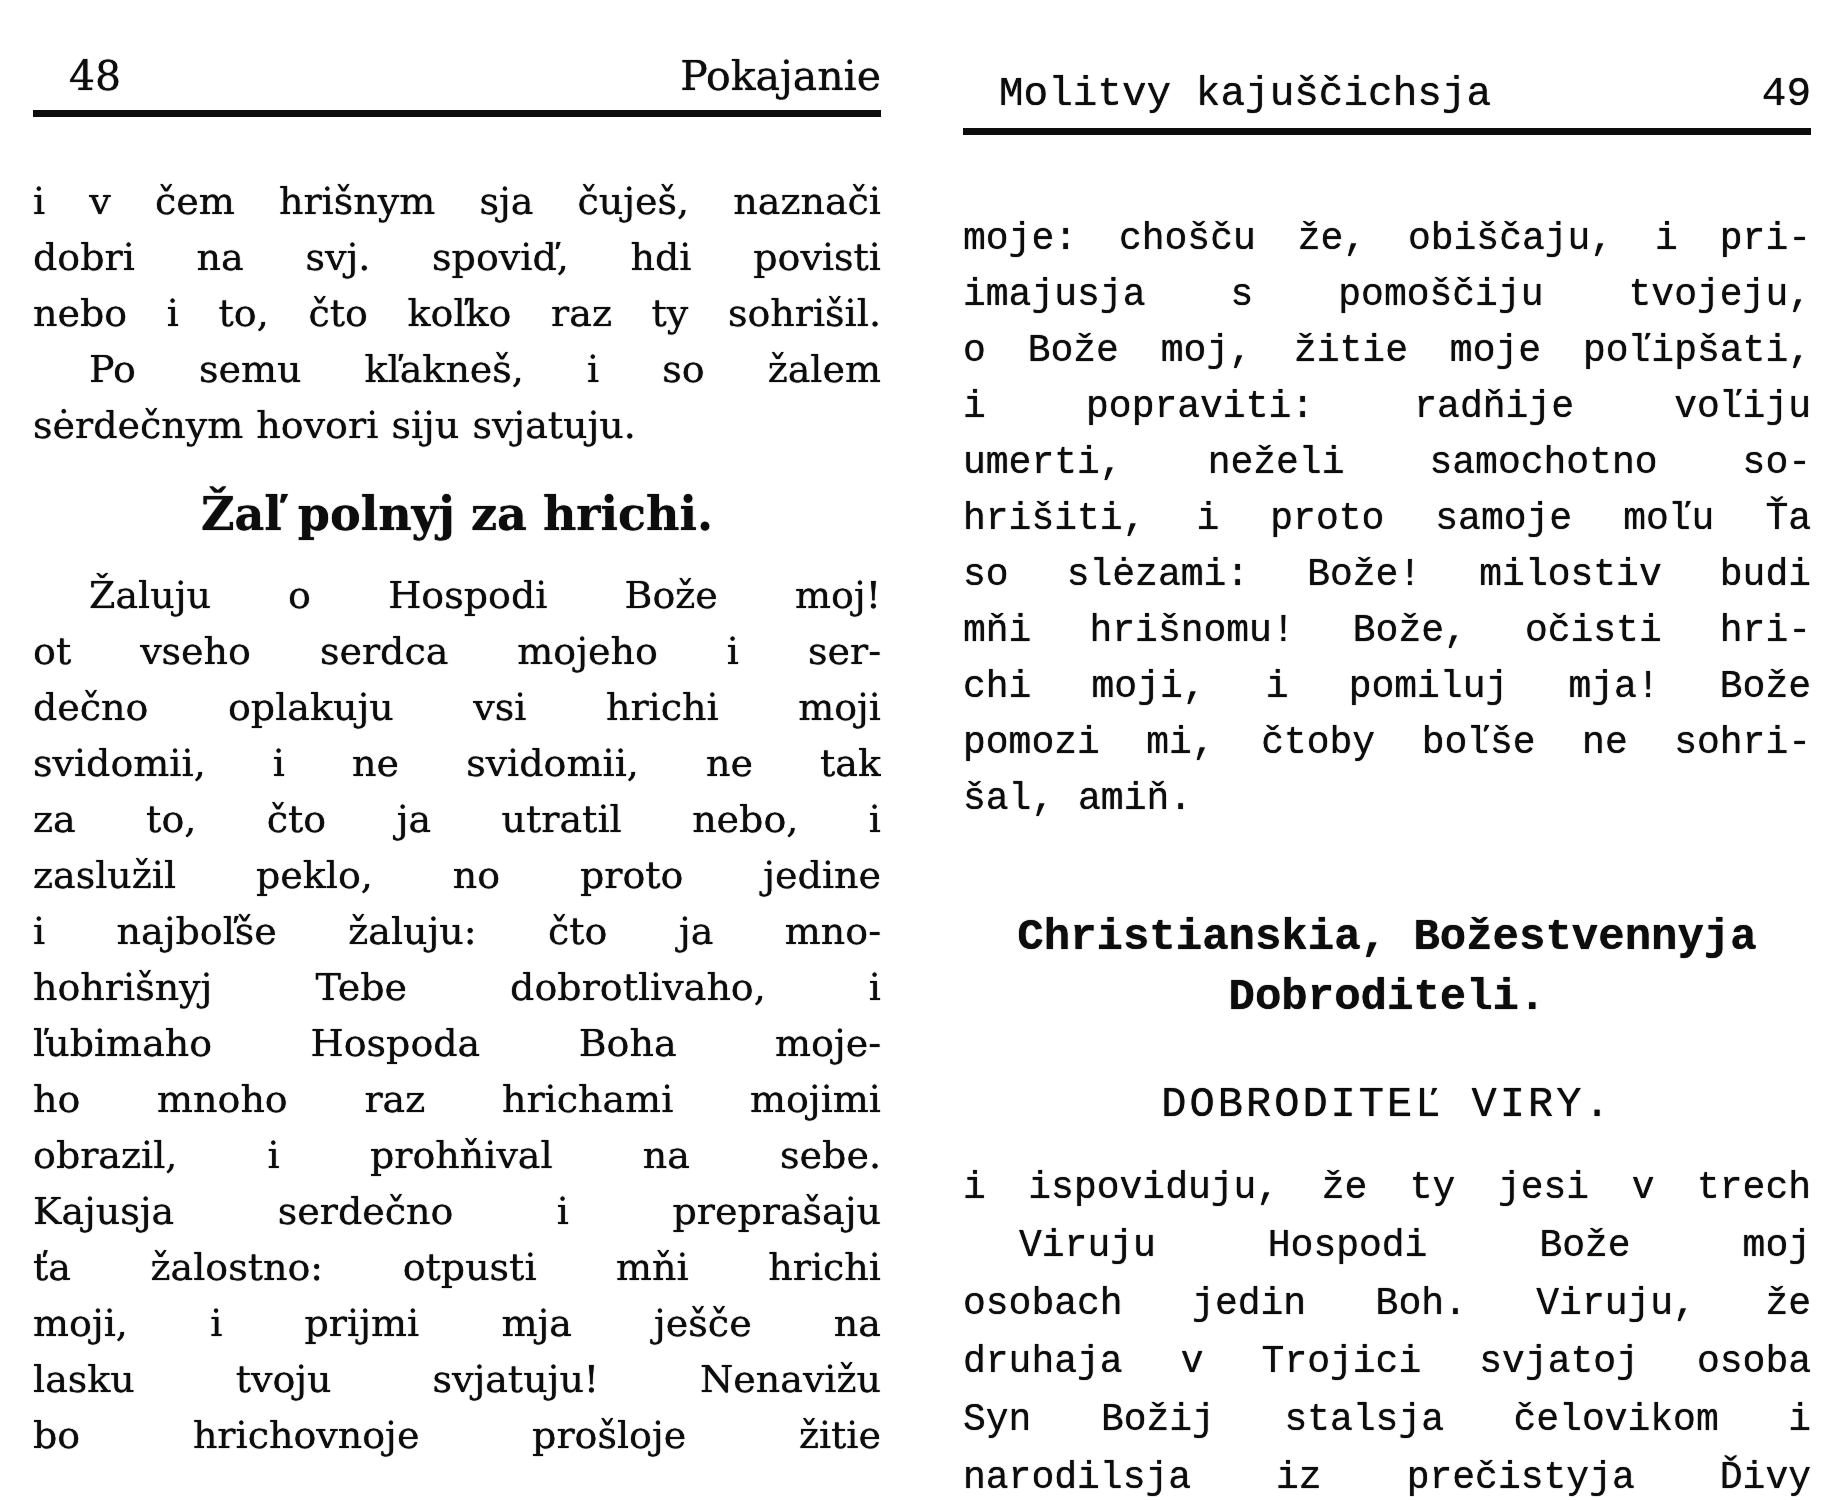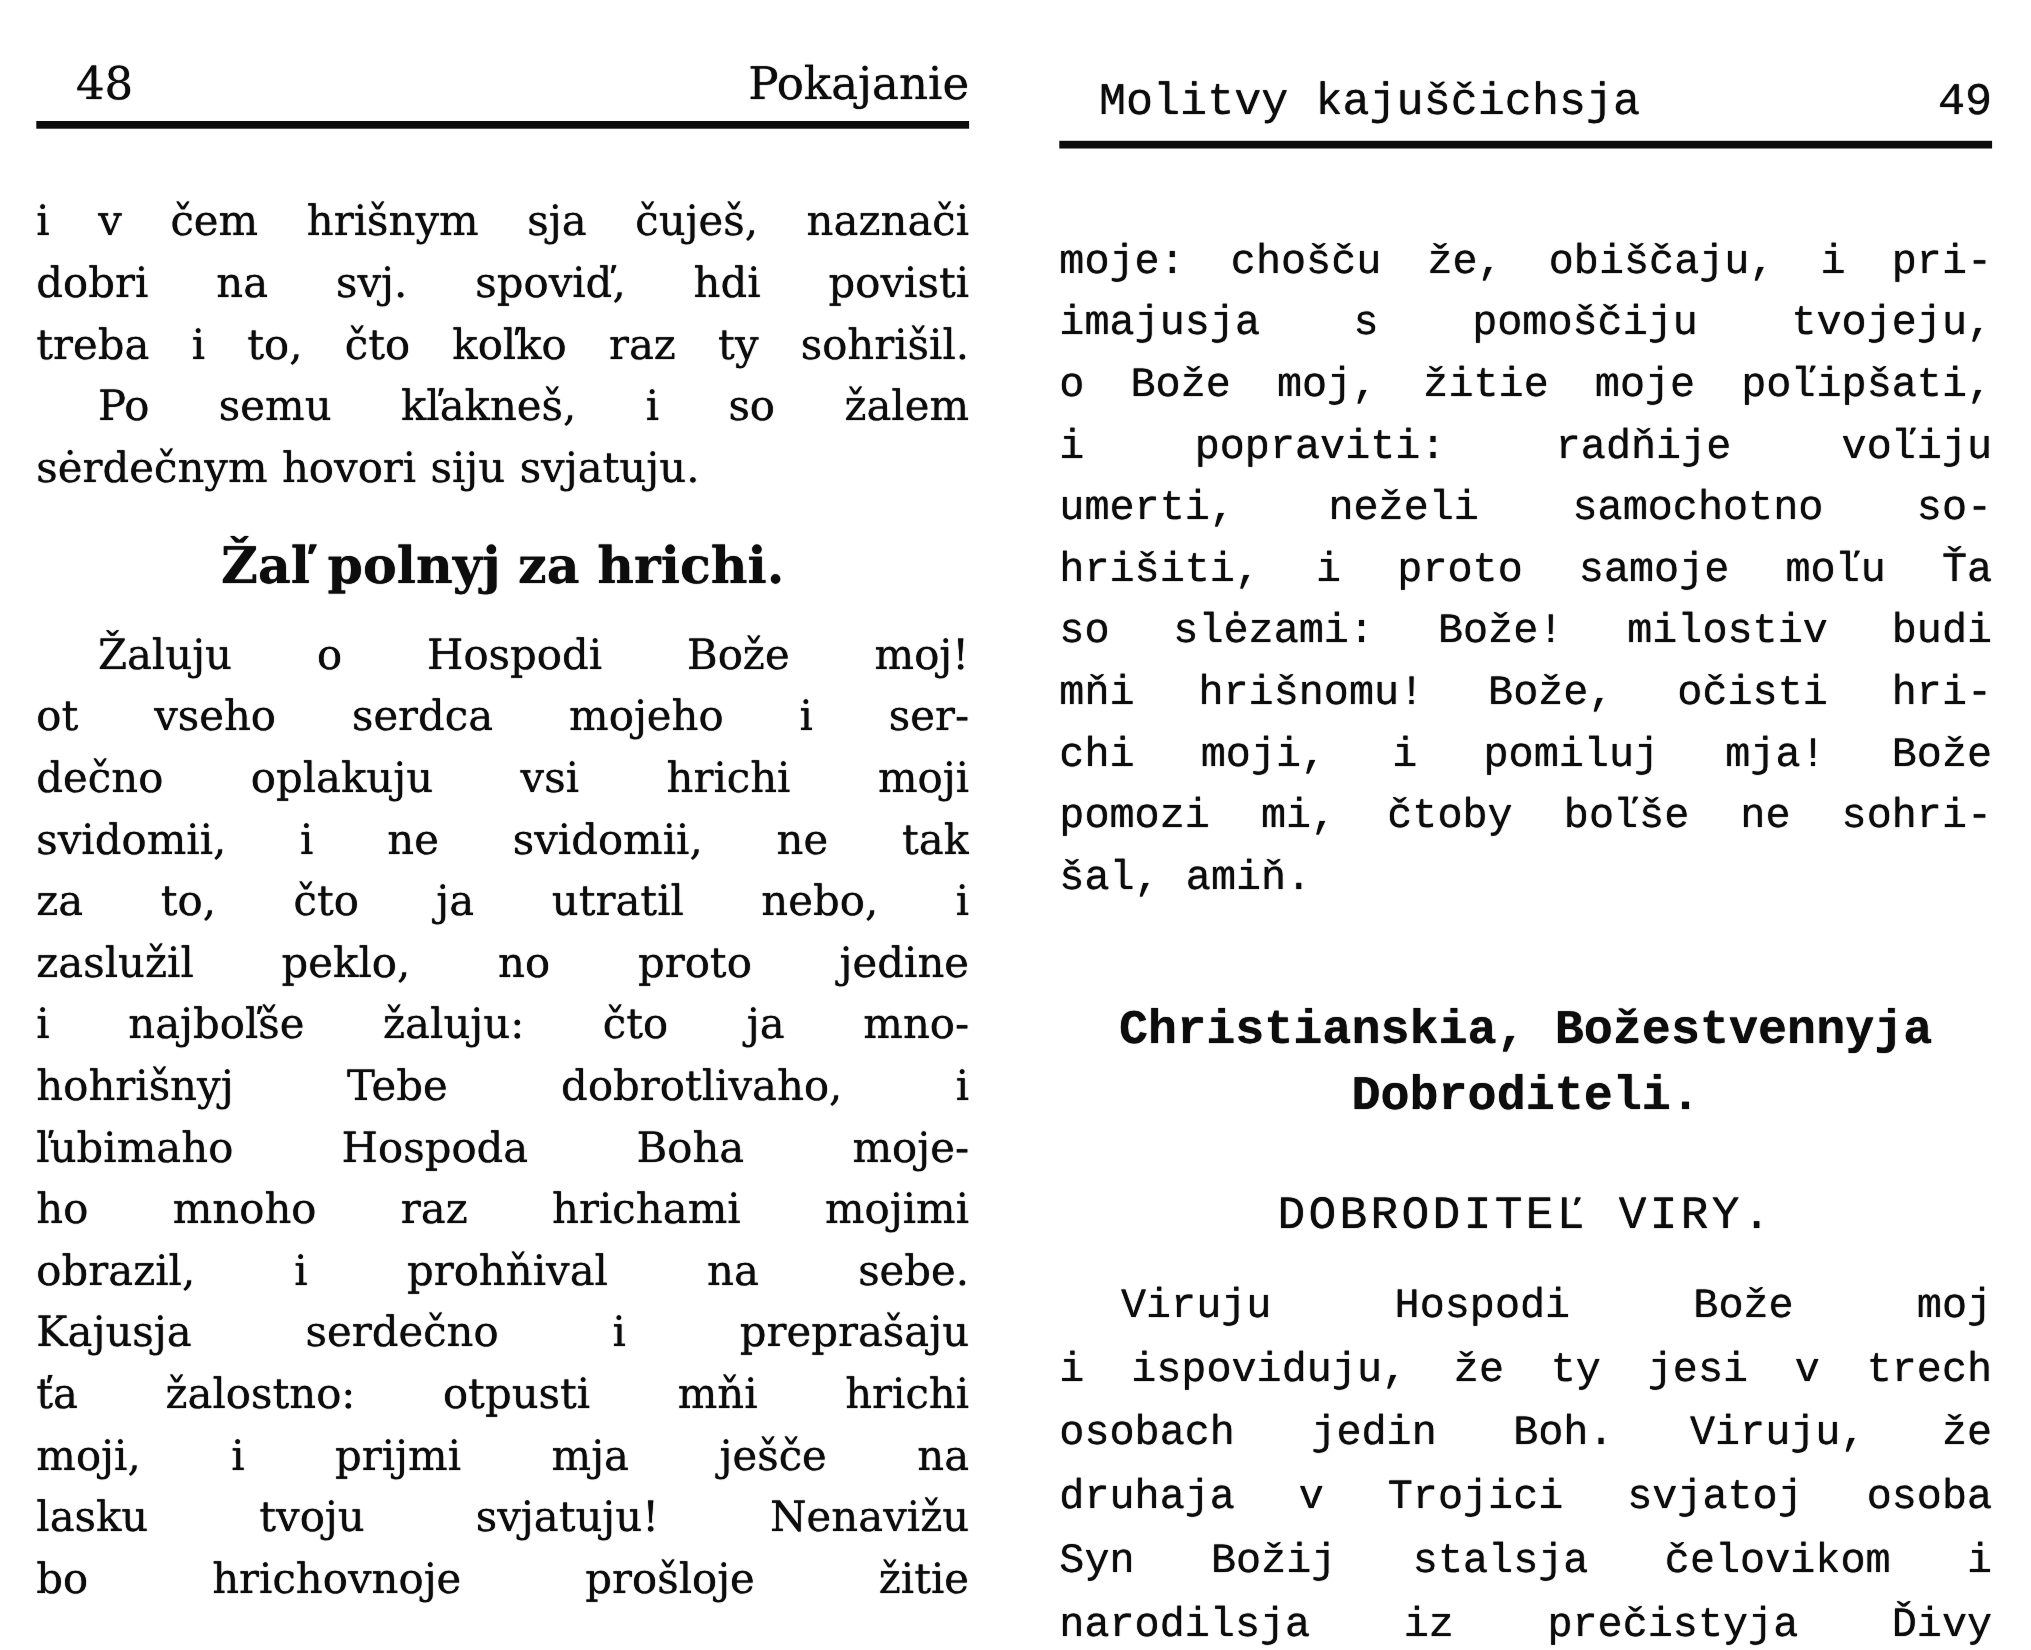--- a/index.html
+++ b/index.html
@@ -53,21 +53,21 @@
 <div class="page" id="left-page">
   <div class="runhead">
     <span>48</span>
     <span>Pokajanie</span>
   </div>
   <div class="rule"></div>
 
   <div class="body">
     <div class="ln">i v čem hrišnym sja čuješ, naznači</div>
     <div class="ln">dobri na svj. spoviď, hdi povisti</div>
-    <div class="ln">treba i to, čto koľko raz ty sohrišil.</div>
+    <div class="ln">nebo i to, čto koľko raz ty sohrišil.</div>
     <div class="ln ind">Po semu kľakneš, i so žalem</div>
     <div class="ln pl">sėrdečnym hovori siju svjatuju.</div>
 
     <div class="h1">Žaľ polnyj za hrichi.</div>
 
     <div class="ln ind">Žaluju o Hospodi Bože moj!</div>
     <div class="ln">ot vseho serdca mojeho i ser-</div>
     <div class="ln">dečno oplakuju vsi hrichi moji</div>
     <div class="ln">svidomii, i ne svidomii, ne tak</div>
     <div class="ln">za to, čto ja utratil nebo, i</div>
@@ -106,21 +106,21 @@
     <div class="ln pl">šal, amiň.</div>
 
     <div class="h2">
       <div>Christianskia, Božestvennyja</div>
       <div>Dobroditeli.</div>
     </div>
 
     <div class="h3">DOBRODITEĽ VIRY.</div>
 
     <div class="body2">
+      <div class="ln">i ispoviduju, že ty jesi v trech</div>
       <div class="ln ind">Viruju Hospodi Bože moj</div>
-      <div class="ln">i ispoviduju, že ty jesi v trech</div>
       <div class="ln">osobach jedin Boh. Viruju, že</div>
       <div class="ln">druhaja v Trojici svjatoj osoba</div>
       <div class="ln">Syn Božij stalsja čelovikom i</div>
       <div class="ln">narodilsja iz prečistyja Ďivy</div>
     </div>
   </div>
 </div>
 
 </body></html>

